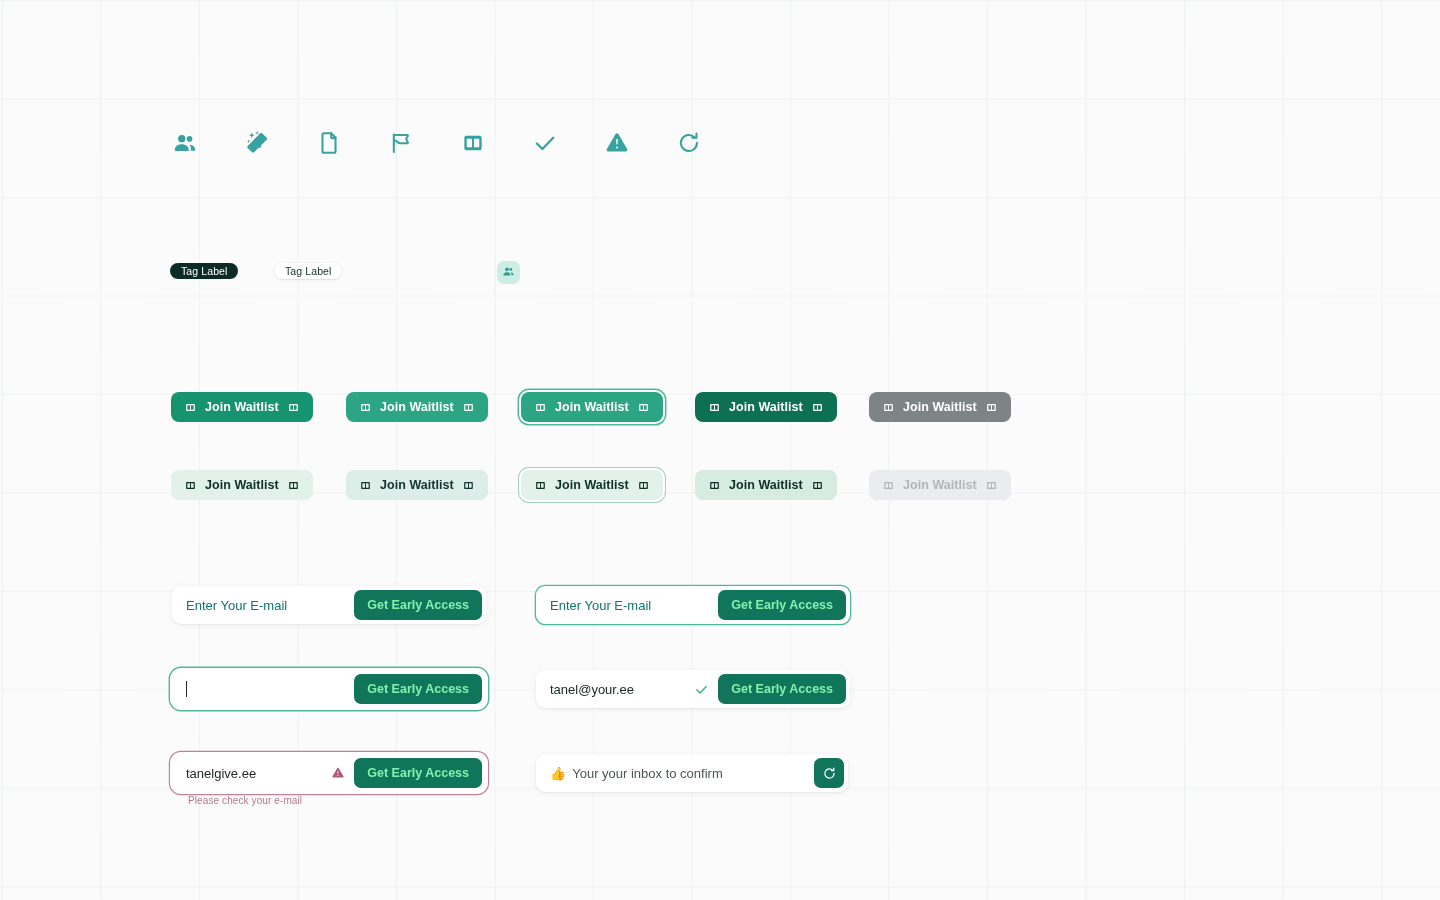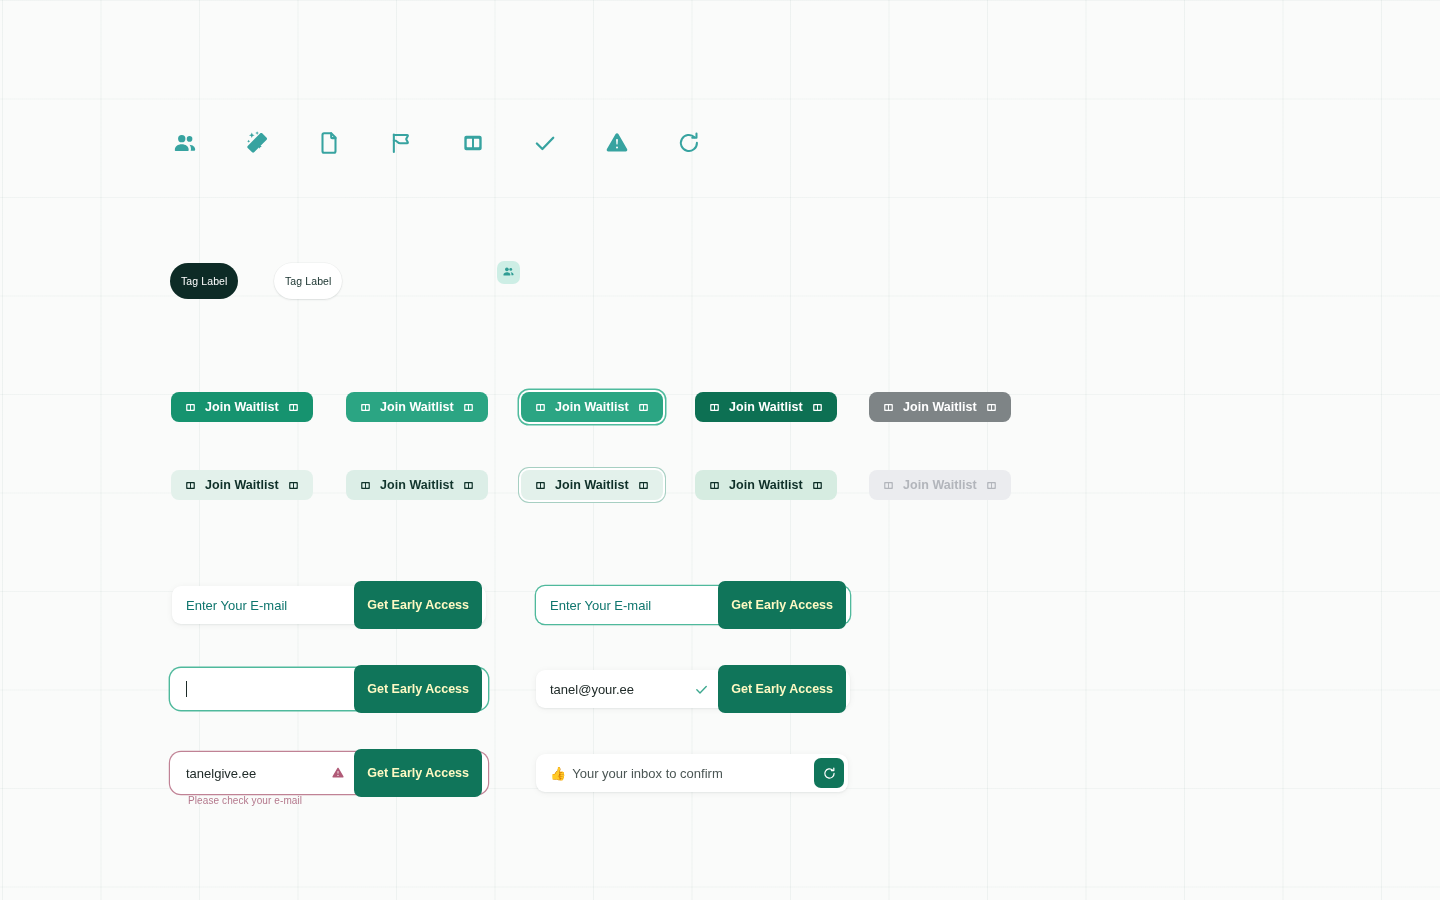--- a/index.html
+++ b/index.html
@@ -45,21 +45,21 @@
     color: #37a3a0;
   }
   .icon-cell svg { display: block; }
 
   
   .tag {
     position: absolute;
     display: inline-flex;
     align-items: center;
     justify-content: center;
-    height: 36px;
+    height: 16px;
     padding: 0 11px;
     border-radius: 999px;
     font-size: 10.5px;
     letter-spacing: 0.1px;
     white-space: nowrap;
   }
   .tag-dark {
     background: #0d2b26;
     color: #ffffff;
   }
@@ -163,26 +163,26 @@
     display: flex;
     align-items: center;
     margin-right: 9px;
   }
   .field-status svg { display: block; }
 
   .field-cta {
     display: inline-flex;
     align-items: center;
     justify-content: center;
-    height: 48px;
+    height: 30px;
     padding: 0 13px;
     border: none;
     border-radius: 7px;
     background: #10755a;
-    color: #fef9c3;
+    color: #86efac;
     font-family: "Liberation Sans", sans-serif;
     font-size: 12.5px;
     font-weight: 600;
     white-space: nowrap;
     cursor: pointer;
   }
 
   .field-cta-icon {
     display: inline-flex;
     align-items: center;

